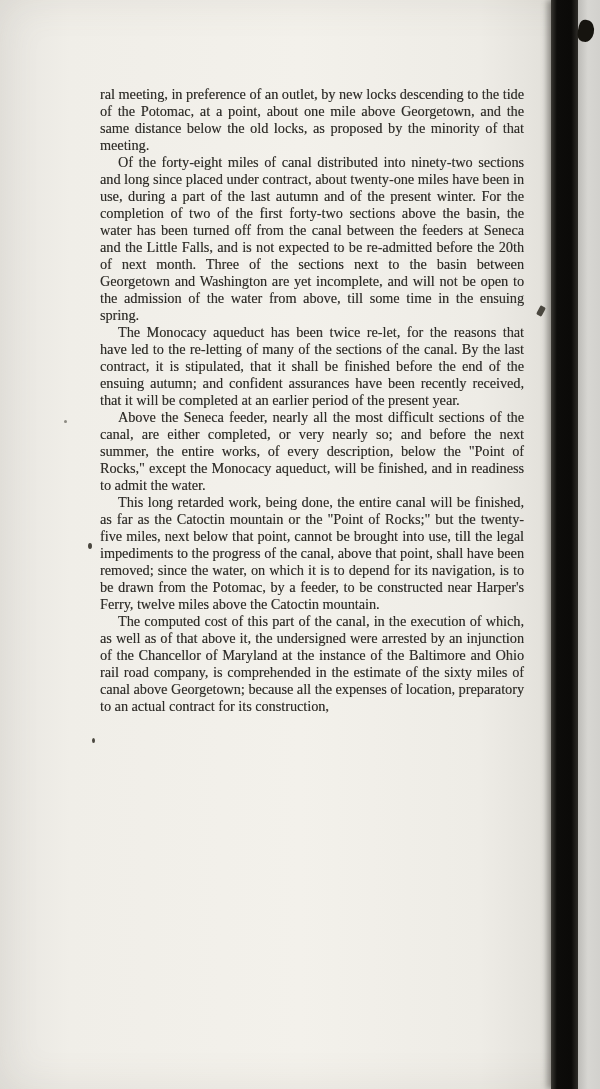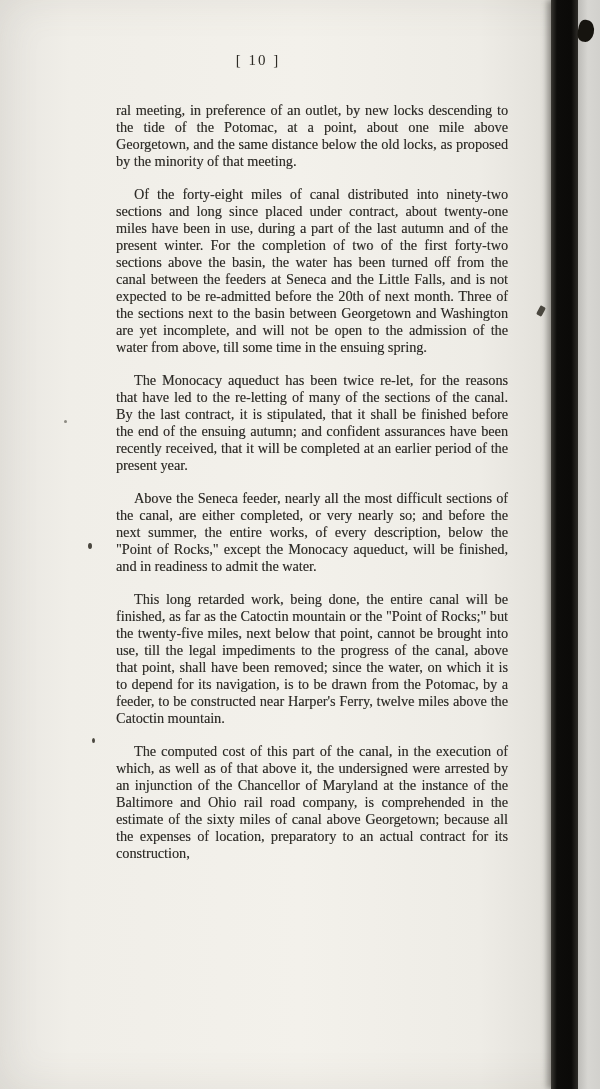--- a/index.html
+++ b/index.html
@@ -69,21 +69,21 @@
     top: 86px;
     left: 100px;
     width: 424px;
     color: #2e2c28;
     font-size: 14.2px;
     line-height: 17px;
     text-align: justify;
     text-shadow: 0.3px 0.3px 0.5px rgba(46,44,38,0.45);
   }
   .text-block p {
-    margin: 16px;
+    margin: 0;
     text-indent: 18px;
     font-family: Liberation Serif, serif;
   }
   .text-block p.no-indent {
     text-indent: 0;
   }
   .artifact {
     position: absolute;
     background: #4a473f;
     border-radius: 50%;
@@ -91,21 +91,20 @@
   .artifact.a1 { left: 538px; top: 306px; width: 6px; height: 10px; transform: rotate(28deg); border-radius: 20%; }
   .artifact.a2 { left: 88px;  top: 543px; width: 4px; height: 6px; }
   .artifact.a3 { left: 92px;  top: 738px; width: 3px; height: 5px; }
   .artifact.a4 { left: 64px;  top: 420px; width: 3px; height: 3px; opacity: .6; }
 </style>
 </head>
 <body>
 
 <div class="scan">
 
-  <div class="page-number">[ 10 ]</div>
 
   <div class="text-block">
     <p class="no-indent">ral meeting, in preference of an outlet, by new locks descending to the tide of the Potomac, at a point, about one mile above Georgetown, and the same distance below the old locks, as proposed by the minority of that meeting.</p>
     <p>Of the forty-eight miles of canal distributed into ninety-two sections and long since placed under contract, about twenty-one miles have been in use, during a part of the last autumn and of the present winter. For the completion of two of the first forty-two sections above the basin, the water has been turned off from the canal between the feeders at Seneca and the Little Falls, and is not expected to be re-admitted before the 20th of next month. Three of the sections next to the basin between Georgetown and Washington are yet incomplete, and will not be open to the admission of the water from above, till some time in the ensuing spring.</p>
     <p>The Monocacy aqueduct has been twice re-let, for the reasons that have led to the re-letting of many of the sections of the canal. By the last contract, it is stipulated, that it shall be finished before the end of the ensuing autumn; and confident assurances have been recently received, that it will be completed at an earlier period of the present year.</p>
     <p>Above the Seneca feeder, nearly all the most difficult sections of the canal, are either completed, or very nearly so; and before the next summer, the entire works, of every description, below the "Point of Rocks," except the Monocacy aqueduct, will be finished, and in readiness to admit the water.</p>
     <p>This long retarded work, being done, the entire canal will be finished, as far as the Catoctin mountain or the "Point of Rocks;" but the twenty-five miles, next below that point, cannot be brought into use, till the legal impediments to the progress of the canal, above that point, shall have been removed; since the water, on which it is to depend for its navigation, is to be drawn from the Potomac, by a feeder, to be constructed near Harper's Ferry, twelve miles above the Catoctin mountain.</p>
     <p>The computed cost of this part of the canal, in the execution of which, as well as of that above it, the undersigned were arrested by an injunction of the Chancellor of Maryland at the instance of the Baltimore and Ohio rail road company, is comprehended in the estimate of the sixty miles of canal above Georgetown; because all the expenses of location, preparatory to an actual contract for its construction,</p>
   </div>
 

